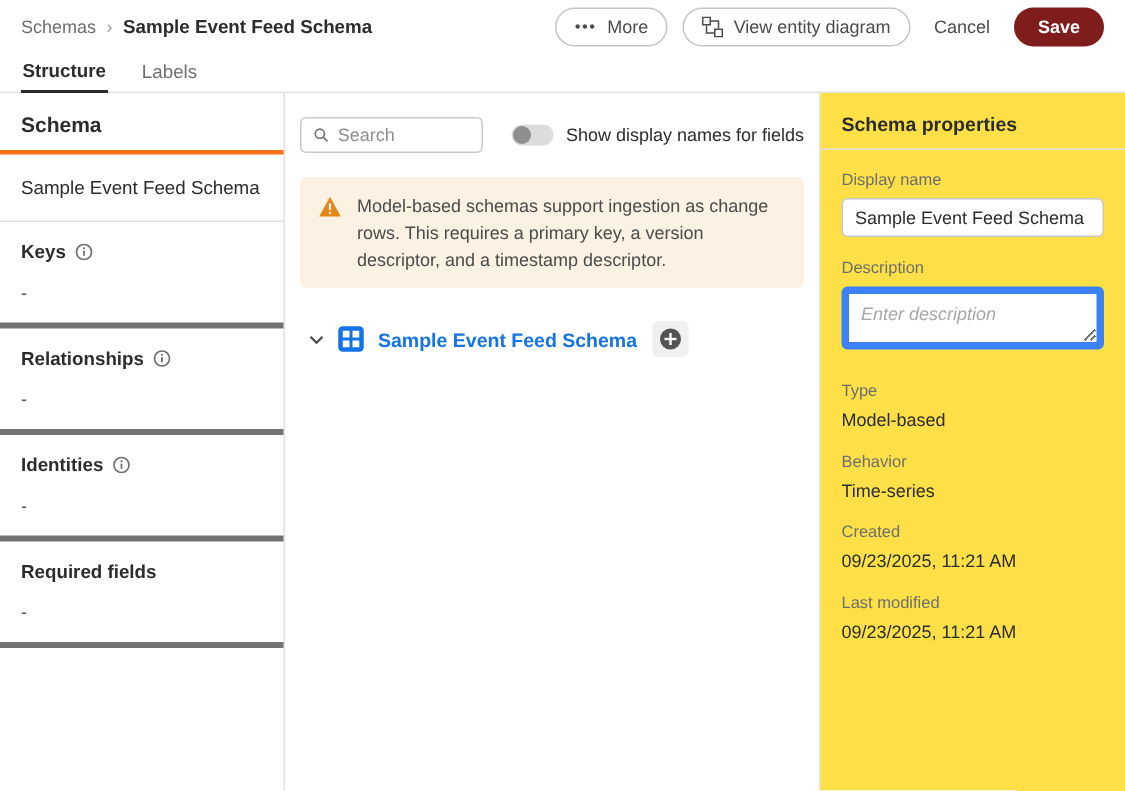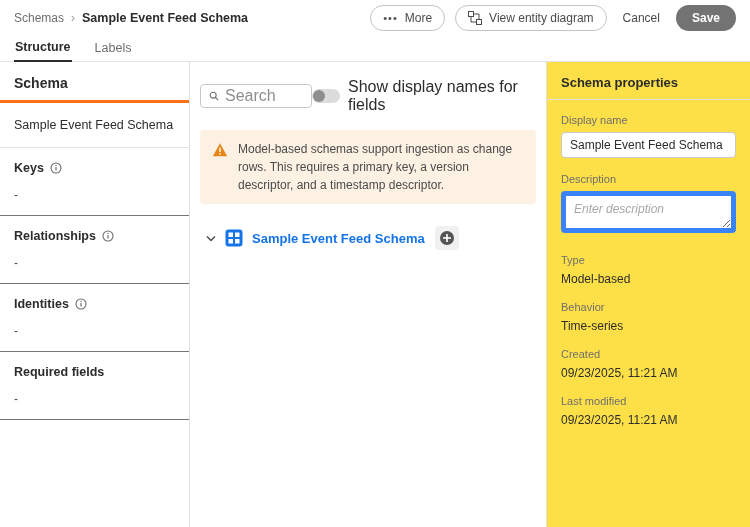--- a/index.html
+++ b/index.html
@@ -9,50 +9,50 @@
   
   .topbar { height:36px; display:flex; align-items:center; justify-content:space-between; padding:16px 14px; }
   .breadcrumb { display:flex; align-items:center; gap:7px; font-size:12px; }
   .crumb-link { color:#6e6e6e; text-decoration:none; cursor:pointer; }
   .crumb-sep { color:#9a9a9a; font-size:12px; }
   .crumb-current { color:#2c2c2c; font-weight:bold; font-size:12.5px; }
   .header-actions { display:flex; align-items:center; gap:10px; }
   .btn { font-family:inherit; font-size:12px; height:26px; display:inline-flex; align-items:center; gap:7px;
     padding:0 12px; border-radius:14px; background:#fff; border:1px solid #c4c4c4; color:#4b4b4b; cursor:pointer; }
   .btn.plain { border:none; padding:0 6px; color:#4b4b4b; }
-  .btn.primary { background:#737373; border:none; color:#fff; font-weight:bold; padding:0 16px;text-align:right; }
+  .btn.primary { background:#7f1d1d; border:none; color:#fff; font-weight:bold; padding:0 16px;text-align:right; }
   .more-dots { font-size:11px; letter-spacing:1px; color:#4b4b4b; line-height:1; }
 
   
   .tabs { height:26px; display:flex; align-items:flex-end; gap:22px; padding:0 14px; border-bottom:1px solid #e1e1e1; }
   .tab { font-size:12.5px; color:#6e6e6e; padding:2px 1px 6px; cursor:pointer; }
   .tab.active { color:#2c2c2c; font-weight:bold; border-bottom:2px solid #2c2c2c; margin-bottom:-1px; }
 
   
   .content { display:flex; height:465px; }
 
   
   .sidebar { width:190px; border-right:1px solid #e1e1e1; background:#fff; }
   .sidebar-title { font-size:14px; font-weight:bold; padding:13px 14px 9px; border-bottom:3px solid #f97316; }
   .sidebar-item { font-size:12.5px; padding:15px 14px; border-bottom:1px solid #e1e1e1; cursor:pointer; }
-  .sidebar-section { padding:13px 14px; border-bottom:1px solid #737373; }
+  .sidebar-section { padding:13px 14px; border-bottom:4px solid #737373; }
   .section-head { display:flex; align-items:center; gap:6px; font-size:12.5px; font-weight:bold; }
   .section-value { font-size:12px; color:#4b4b4b; margin-top:13px; }
 
   
   .canvas { flex:1; border-right:1px solid #e1e1e1; padding:16px 10px; }
   .canvas-top { display:flex; justify-content:space-between; align-items:center; }
   .search-box { width:122px; height:24px; border:1px solid #c8c8c8; border-radius:4px;
     display:flex; align-items:center; gap:6px; padding:0 8px; background:#fff; }
-  .search-box input { border:none; outline:none; width:100%; font-size:16px; font-family:inherit; color:#c2410c; }
+  .search-box input { border:none; outline:none; width:100%; font-size:12px; font-family:inherit; color:#c2410c; }
   .search-box input::placeholder { color:#8e8e8e; }
   .toggle-group { display:flex; align-items:center; gap:8px; }
   .toggle { position:relative; width:28px; height:14px; background:#dcdcdc; border-radius:7px; cursor:pointer; flex:0 0 auto; }
   .toggle .knob { position:absolute; left:1px; top:1px; width:12px; height:12px; background:#8e8e8e; border-radius:50%; }
-  .toggle-label { font-size:16px; color:#2c2c2c; }
+  .toggle-label { font-size:12px; color:#2c2c2c; }
 
   .warning-banner { margin-top:16px; background:#fcf1e2; border-radius:4px; padding:10px 12px;
     display:flex; gap:10px; align-items:flex-start; }
   .warning-banner p { font-size:12px; color:#4b4b4b; line-height:1.5; }
   .warning-banner svg { flex:0 0 auto; margin-top:2px; }
 
   .tree-row { margin-top:22px; display:flex; align-items:center; padding-left:6px; }
   .chevron { margin-right:9px; display:inline-flex; cursor:pointer; }
   .schema-icon { display:inline-flex; margin-right:9px; }
   .tree-name { font-size:13px; font-weight:bold; color:#1473e6; margin-right:10px; cursor:pointer; }

